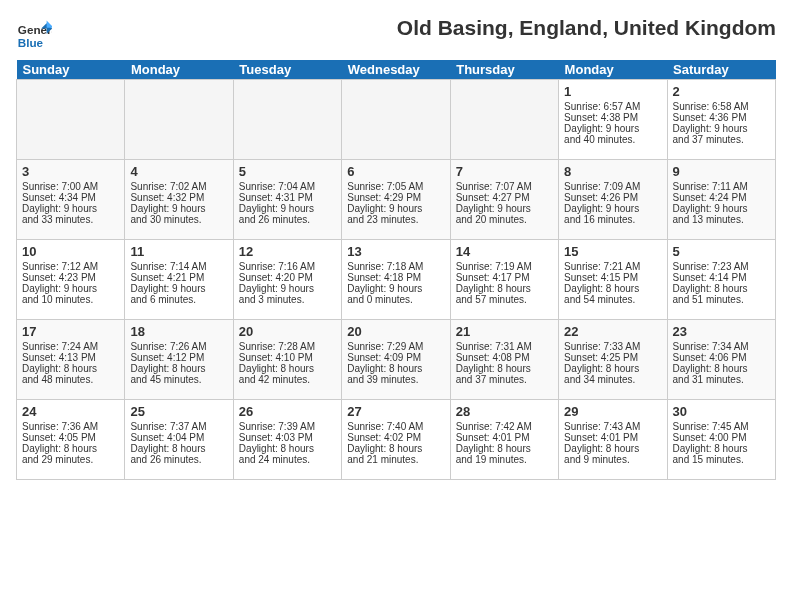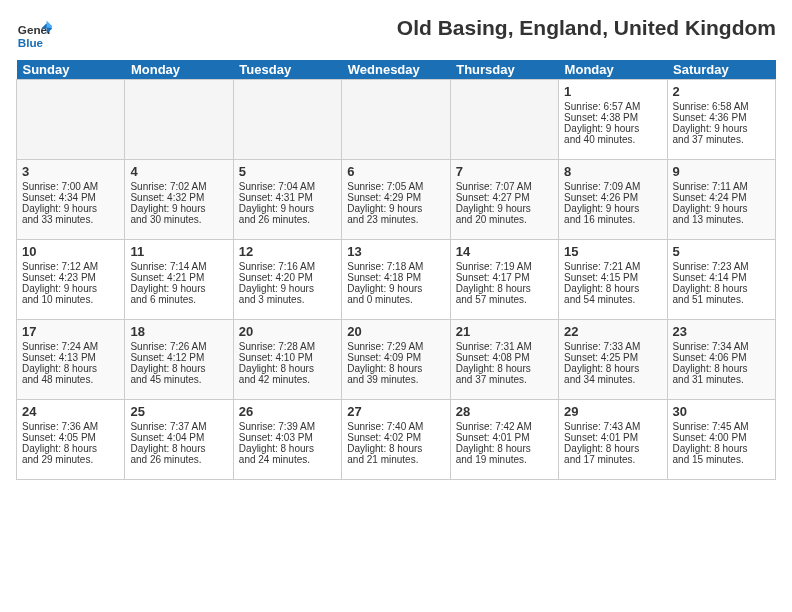--- a/index.html
+++ b/index.html
@@ -311,21 +311,21 @@
           <div>Sunrise: 7:42 AM</div>
           <div>Sunset: 4:01 PM</div>
           <div>Daylight: 8 hours</div>
           <div>and 19 minutes.</div>
         </td>
         <td>
           <span class="day-num">29</span>
           <div>Sunrise: 7:43 AM</div>
           <div>Sunset: 4:01 PM</div>
           <div>Daylight: 8 hours</div>
-          <div>and 17 minutes.</div>
+          <div>and 9 minutes.</div>
         </td>
         <td>
           <span class="day-num">30</span>
           <div>Sunrise: 7:45 AM</div>
           <div>Sunset: 4:00 PM</div>
           <div>Daylight: 8 hours</div>
           <div>and 15 minutes.</div>
         </td>
       </tr>
     </tbody>

